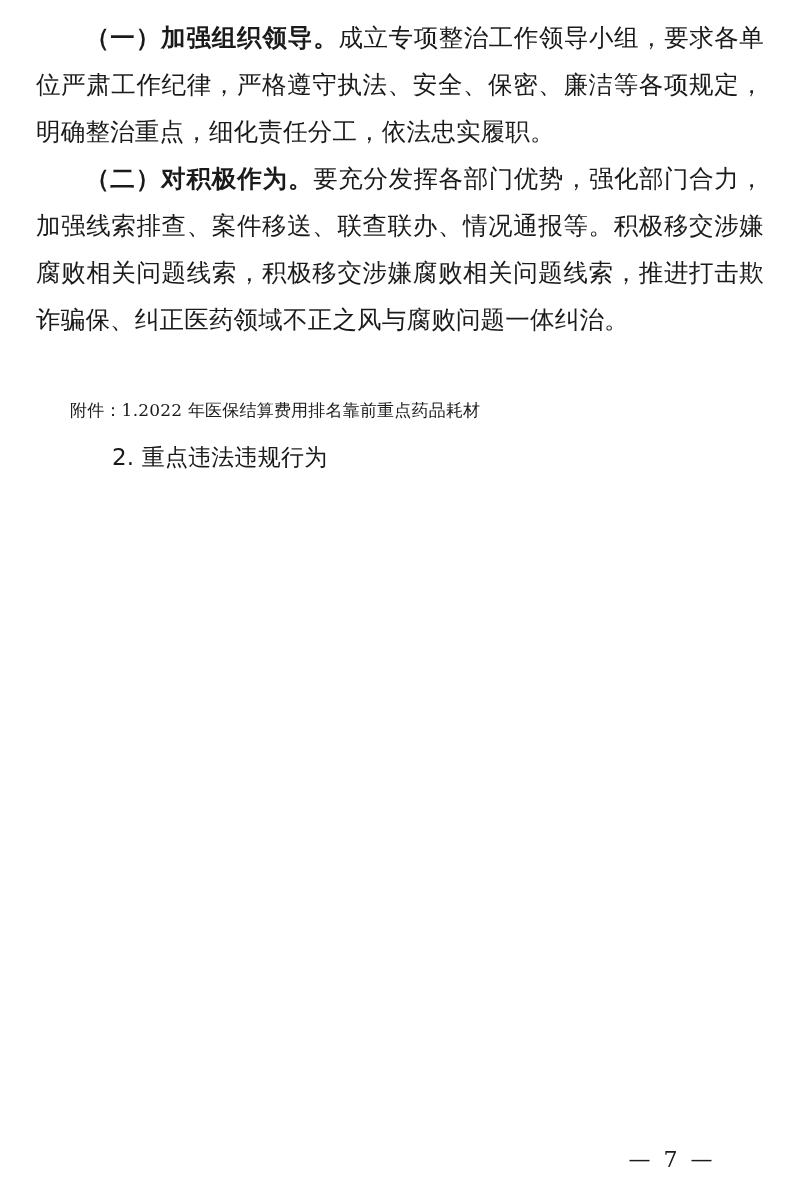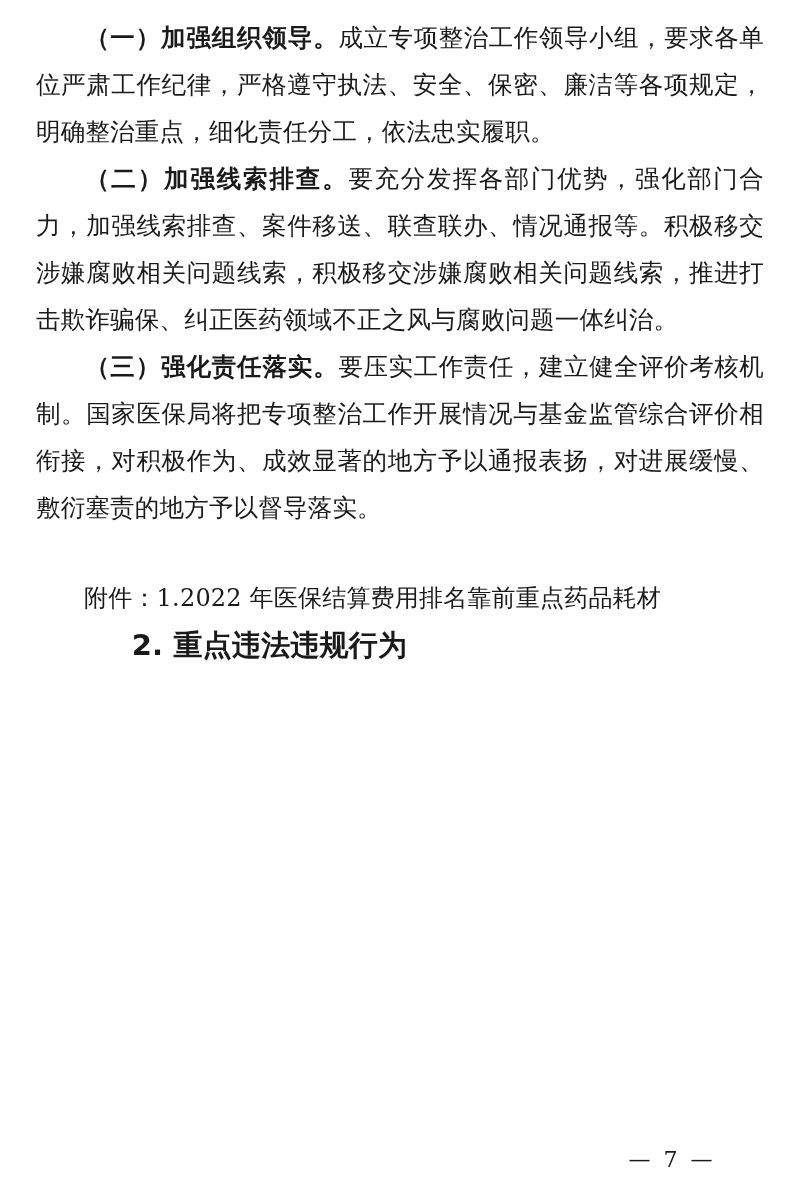--- a/index.html
+++ b/index.html
@@ -37,32 +37,32 @@
   }
   .para .heading {
     font-family: "DejaVu Sans", "Liberation Sans", sans-serif;
     font-weight: bold;
     letter-spacing: 0.5px;
   }
   .spacer-block {
     height: 44px;
   }
   .attach {
-    font-size: 24px;
+    font-size: 17px;
     line-height: 47px;
     text-indent: 2em;
     margin: 0;
   }
   .attach-sub {
-    font-size: 29px;
+    font-size: 23px;
     line-height: 47px;
     text-indent: 3.3em;
     margin: 0;
     font-family: "DejaVu Sans", "Liberation Sans", sans-serif;
-    font-weight: bold;
+    font-weight: normal;
   }
   .attach .num {
     font-family: "DejaVu Serif", "Liberation Serif", serif;
   }
   .page-number {
     position: absolute;
     left: 0;
     right: 0;
     bottom: 28px;
     text-align: center;
@@ -79,23 +79,22 @@
 </style>
 </head>
 <body>
 
 <div class="page">
 
   <div class="doc-body">
 
     <p class="para"><span class="heading">（一）加强组织领导。</span><span>成立专项整治工作领导小组，要求各单位严肃工作纪律，严格遵守执法、安全、保密、廉洁等各项规定，明确整治重点，细化责任分工，依法忠实履职。</span></p>
 
-    <p class="para"><span class="heading">（二）加强线索排查。</span><span>要充分发挥各部门优势，强化部门合力，加强线索排查、案件移送、联查联办、情况通报等。积极移交涉嫌腐败相关问题线索，积极移交涉嫌腐败相关问题线索，推进打击欺诈骗保、纠正医药领域不正之风与腐败问题一体纠治。</span></p>
+    <p class="para"><span class="heading">（二）对积极作为。</span><span>要充分发挥各部门优势，强化部门合力，加强线索排查、案件移送、联查联办、情况通报等。积极移交涉嫌腐败相关问题线索，积极移交涉嫌腐败相关问题线索，推进打击欺诈骗保、纠正医药领域不正之风与腐败问题一体纠治。</span></p>
 
-    <p class="para"><span class="heading">（三）强化责任落实。</span><span>要压实工作责任，建立健全评价考核机制。国家医保局将把专项整治工作开展情况与基金监管综合评价相衔接，对积极作为、成效显著的地方予以通报表扬，对进展缓慢、敷衍塞责的地方予以督导落实。</span></p>
 
 
     <div class="spacer-block"></div>
 
     <p class="attach"><span>附件：</span><span class="num">1.2022 年医保结算费用排名靠前重点药品耗材</span></p>
 
     <p class="attach-sub"><span>2. 重点违法违规行为</span></p>
 
   </div>
 

